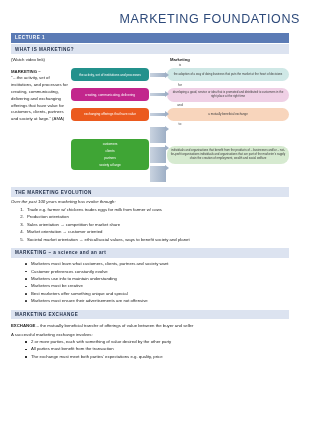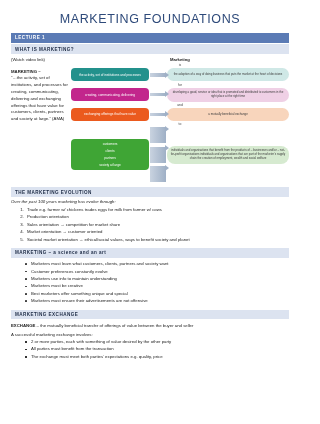--- a/index.html
+++ b/index.html
@@ -6,21 +6,21 @@
   body{
     width:300px;height:424px;
     background:#ffffff;
     font-family:"Liberation Sans", sans-serif;
     color:#222;
     overflow:hidden;
   }
   .page{position:relative;width:300px;height:424px;padding:0;box-sizing:border-box;}
 
   .doc-title{
-    text-align:center;
+    text-align:right;
     font-size:12.5px;
     letter-spacing:.6px;
     color:#2E4A7A;
     margin:12px 0 7px 0;
     font-weight:400;
   }
 
   .bar-main{
     margin:0 11px;
     background:#5B7BB5;

